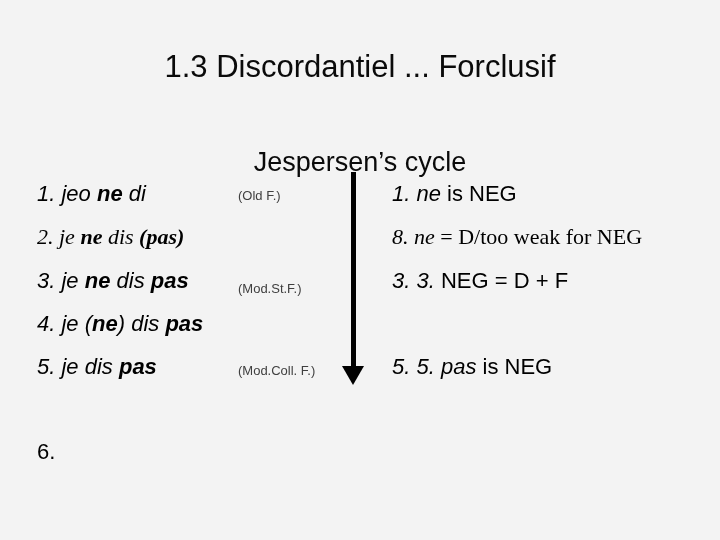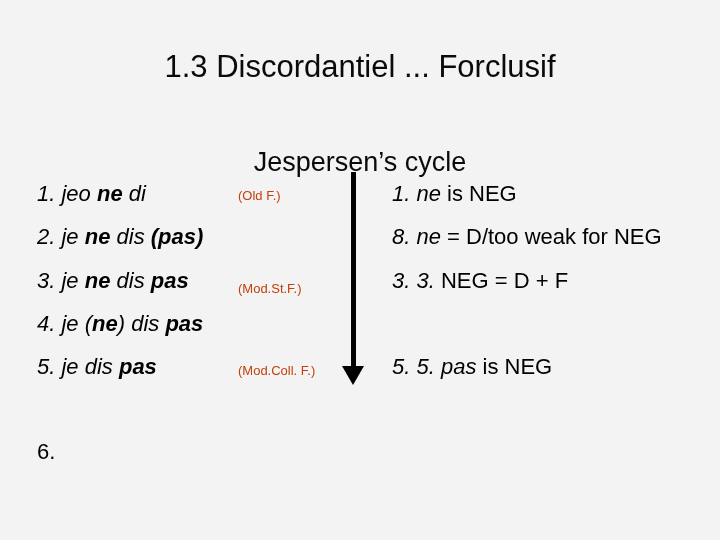--- a/index.html
+++ b/index.html
@@ -40,34 +40,34 @@
   }
   .row {
     position: absolute;
     font-size: 22px;
     line-height: 26px;
     white-space: pre;
   }
   .row.left  { left: 37px; }
   .row.right { left: 392px; }
   .r1 { top: 181px; }
-  .r2 { top: 224px; }
+  .r2 { top: 224px; font-family: Liberation Serif, serif; }
   .r3 { top: 268px; }
   .r4 { top: 311px; }
   .r5 { top: 354px; }
   .r6 { top: 439px; }
   .it  { font-style: italic; }
   .bit { font-style: italic; font-weight: bold; }
   .rg  { font-style: normal; }
   .era {
     position: absolute;
     left: 238px;
     font-size: 13px;
     line-height: 16px;
-    color: #c2410c;
+    color: #404040;
     white-space: pre;
   }
   .era.e1 { top: 188px; }
   .era.e3 { top: 281px; }
   .era.e5 { top: 363px; }
   .arrow-shaft {
     position: absolute;
     left: 351px;
     top: 172px;
     width: 5px;

